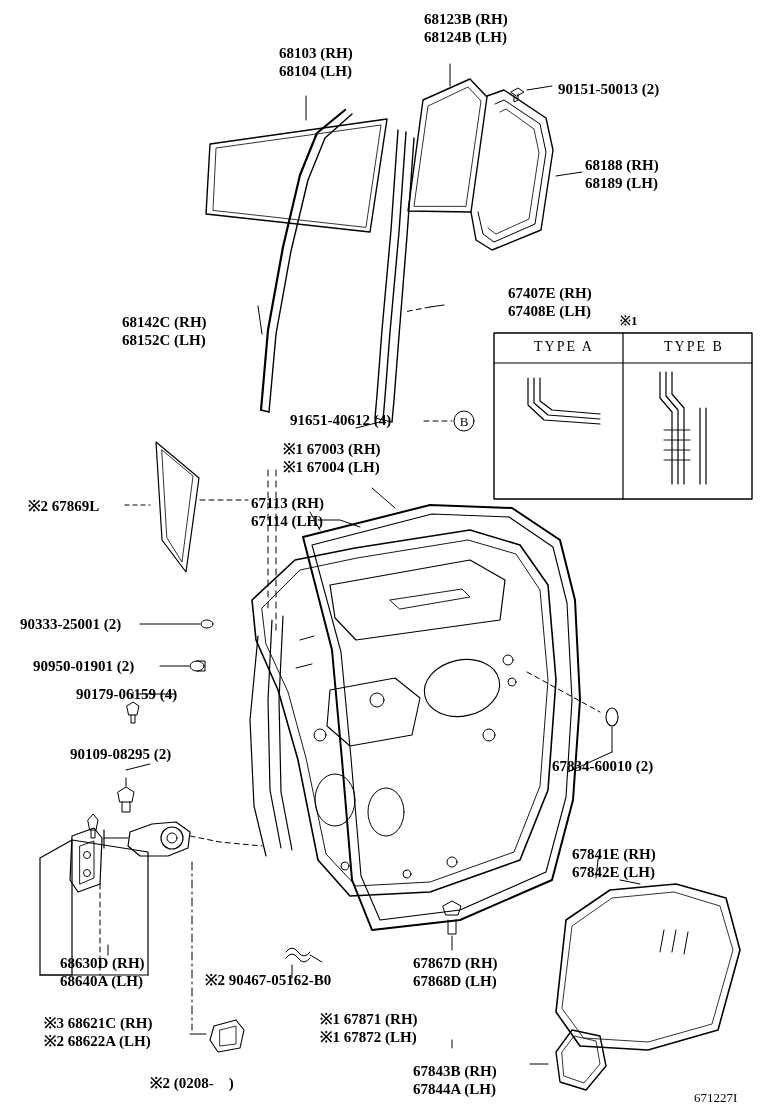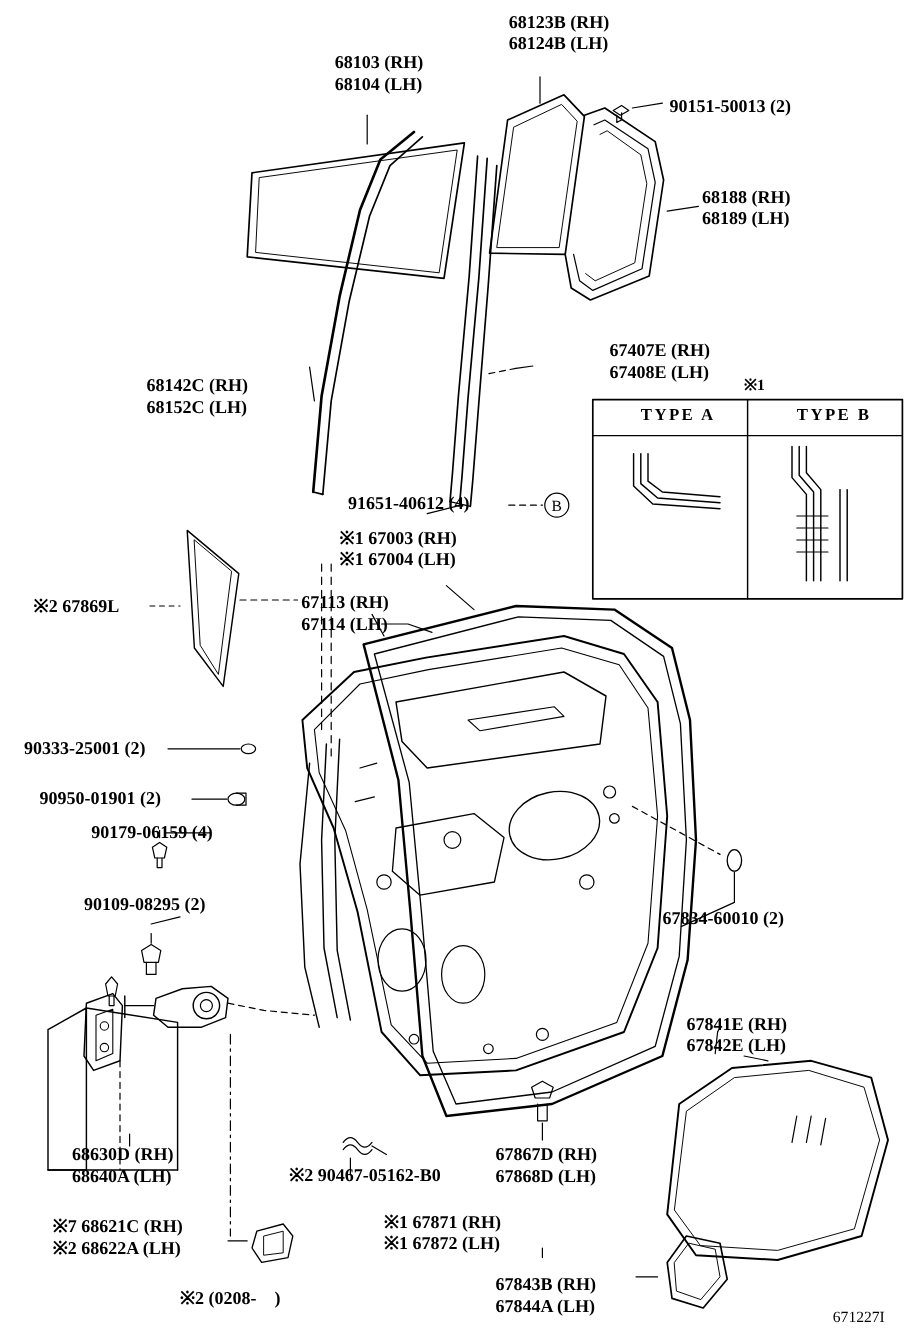--- a/index.html
+++ b/index.html
@@ -39,21 +39,21 @@
     position: absolute;
     font-family: "Liberation Serif", serif;
     font-size: 13px;
     font-weight: normal;
     color: #000;
   }
   .typebox-title {
     position: absolute;
     font-family: "Liberation Serif", serif;
     font-size: 14px;
-    font-weight: bold;
+    font-weight: normal;
     letter-spacing: 2px;
   }
 </style>
 </head>
 <body>
 
 <div id="page">
 
   <svg class="svg-layer" viewBox="0 0 760 1112">
     <g fill="none" stroke="#000" stroke-width="1.4" stroke-linejoin="round" stroke-linecap="round">
@@ -241,24 +241,24 @@
   <div class="lbl" style="left:28px; top:497px;">※2 67869L</div>
   <div class="lbl" style="left:20px; top:615px;">90333-25001 (2)</div>
   <div class="lbl" style="left:33px; top:657px;">90950-01901 (2)</div>
   <div class="lbl" style="left:76px; top:685px;">90179-06159 (4)</div>
   <div class="lbl" style="left:70px; top:745px;">90109-08295 (2)</div>
   <div class="lbl" style="left:552px; top:757px;">67834-60010 (2)</div>
   <div class="lbl" style="left:572px; top:845px;">67841E (RH)
 67842E (LH)</div>
   <div class="lbl" style="left:60px; top:954px;">68630D (RH)
 68640A (LH)</div>
-  <div class="lbl" style="left:205px; top:971px;margin-left:36px;">※2 90467-05162-B0</div>
+  <div class="lbl" style="left:205px; top:971px;">※2 90467-05162-B0</div>
   <div class="lbl" style="left:413px; top:954px;">67867D (RH)
 67868D (LH)</div>
-  <div class="lbl" style="left:44px; top:1014px;">※7 68621C (RH)
+  <div class="lbl" style="left:44px; top:1014px;">※3 68621C (RH)
 ※2 68622A (LH)</div>
   <div class="lbl" style="left:320px; top:1010px;">※1 67871 (RH)
 ※1 67872 (LH)</div>
   <div class="lbl" style="left:413px; top:1050px;margin-top:12px;">67843B (RH)
 67844A (LH)</div>
   <div class="lbl" style="left:150px; top:1074px;">※2 (0208-    )</div>
 
   <div class="lbl small" style="left:620px; top:312px;">※1</div>
   <div class="typebox-title" style="left:534px; top:339px;">TYPE A</div>
   <div class="typebox-title" style="left:664px; top:339px;">TYPE B</div>

